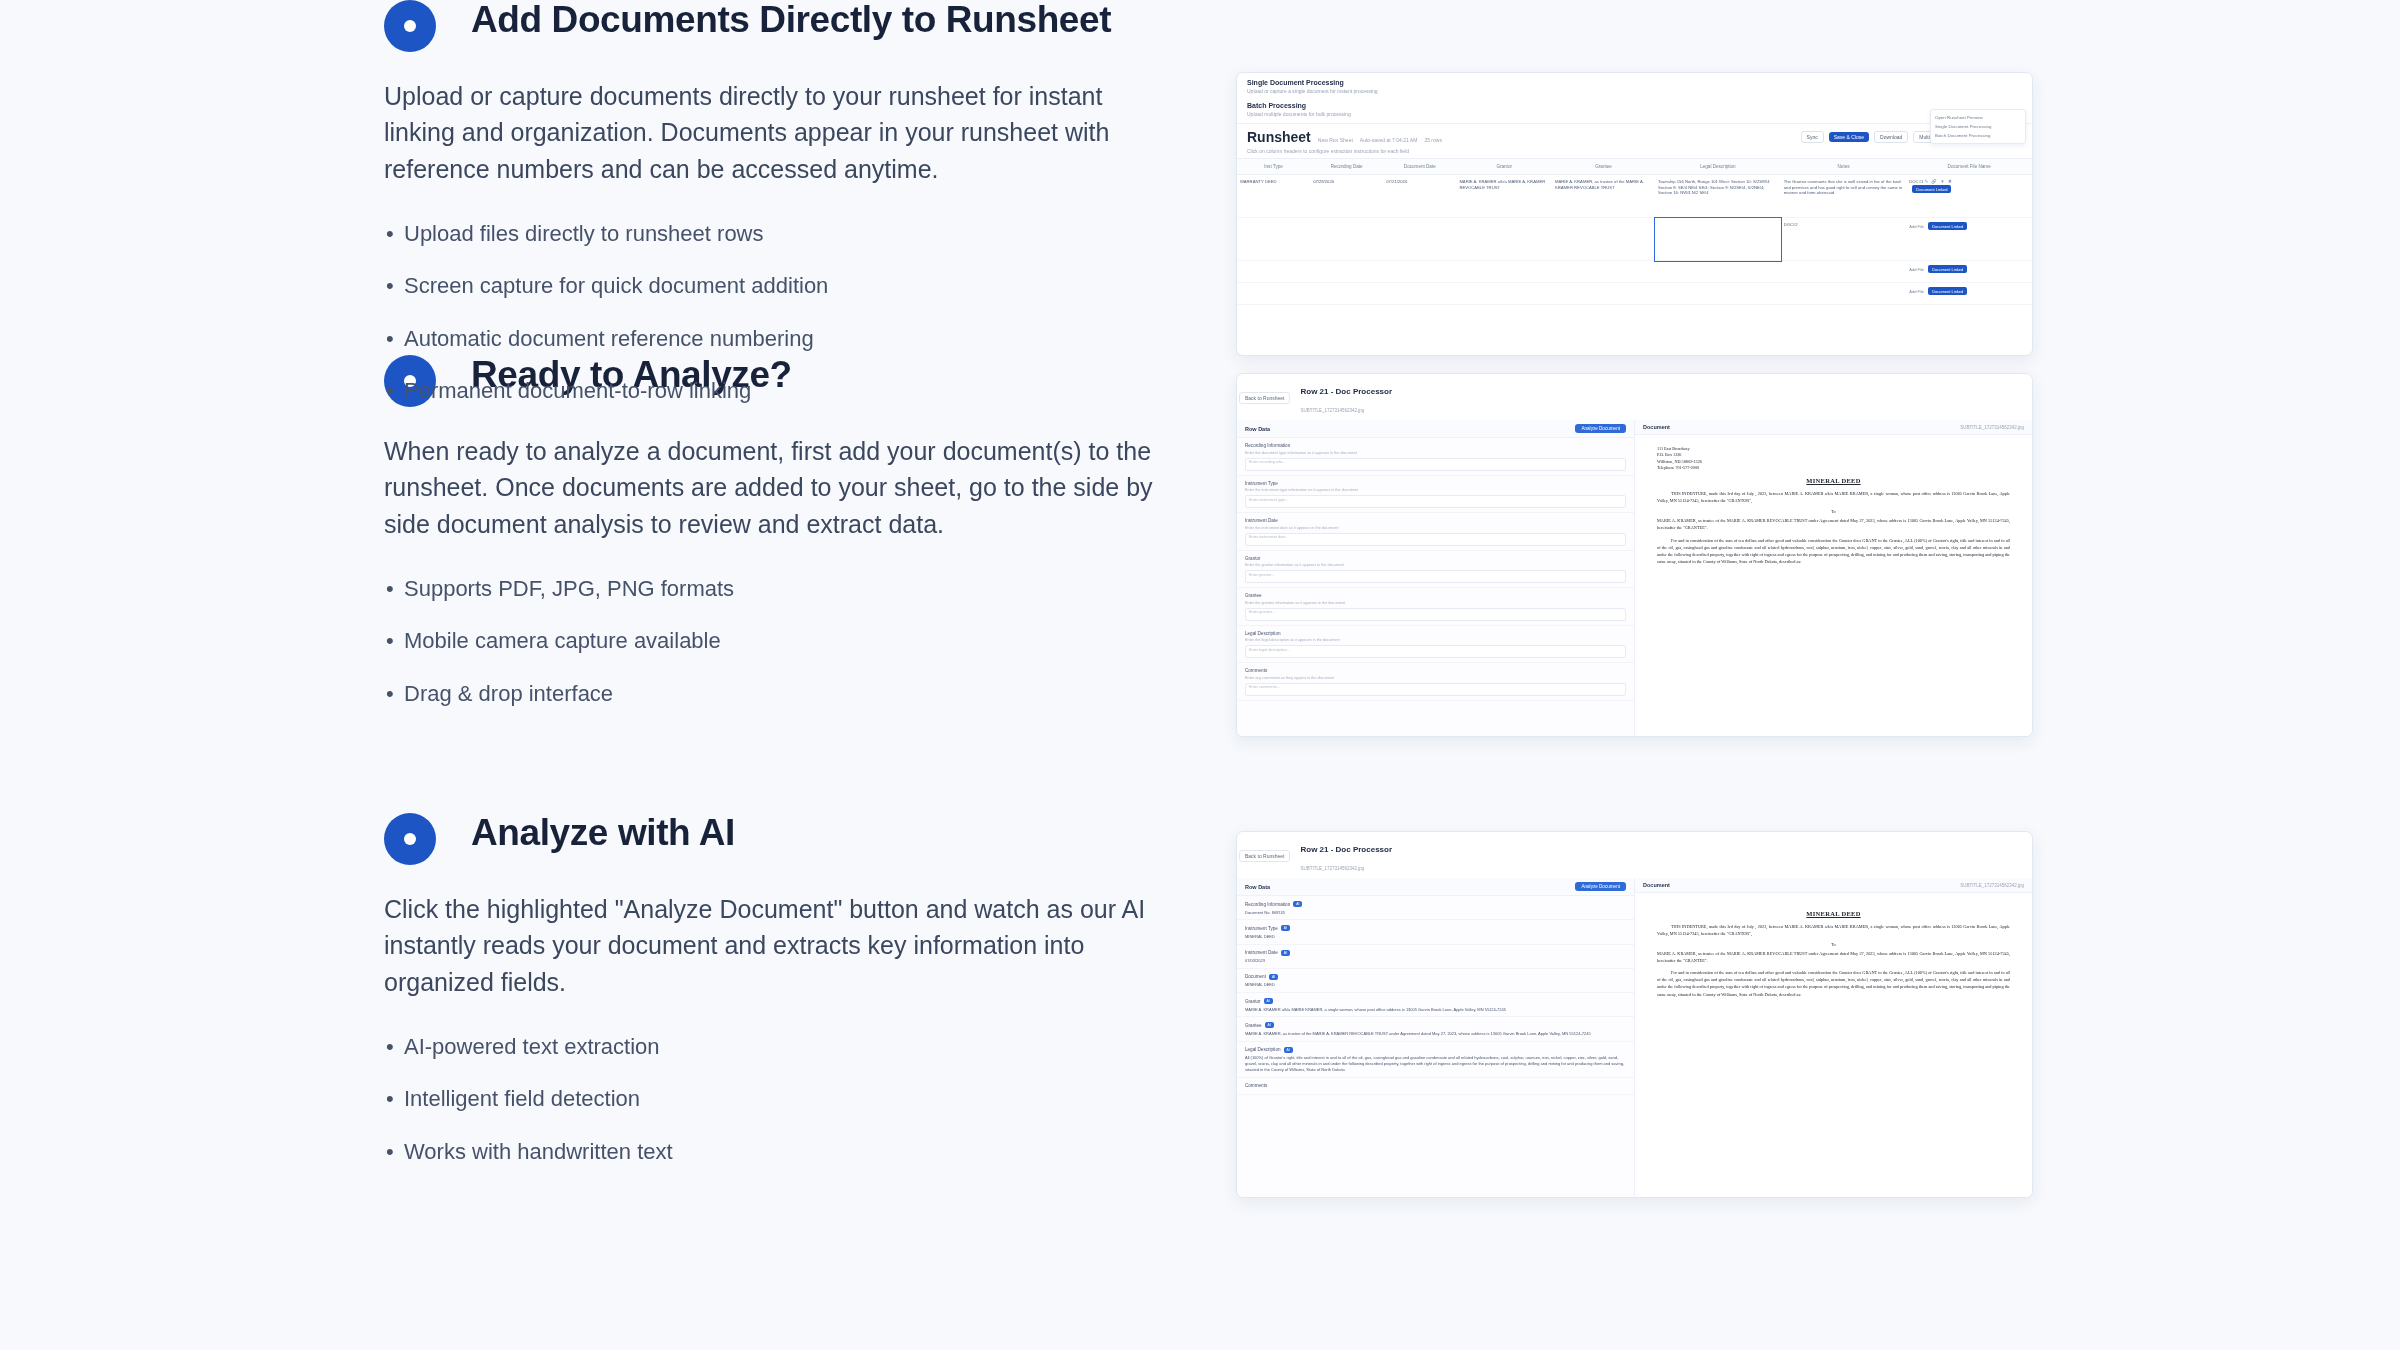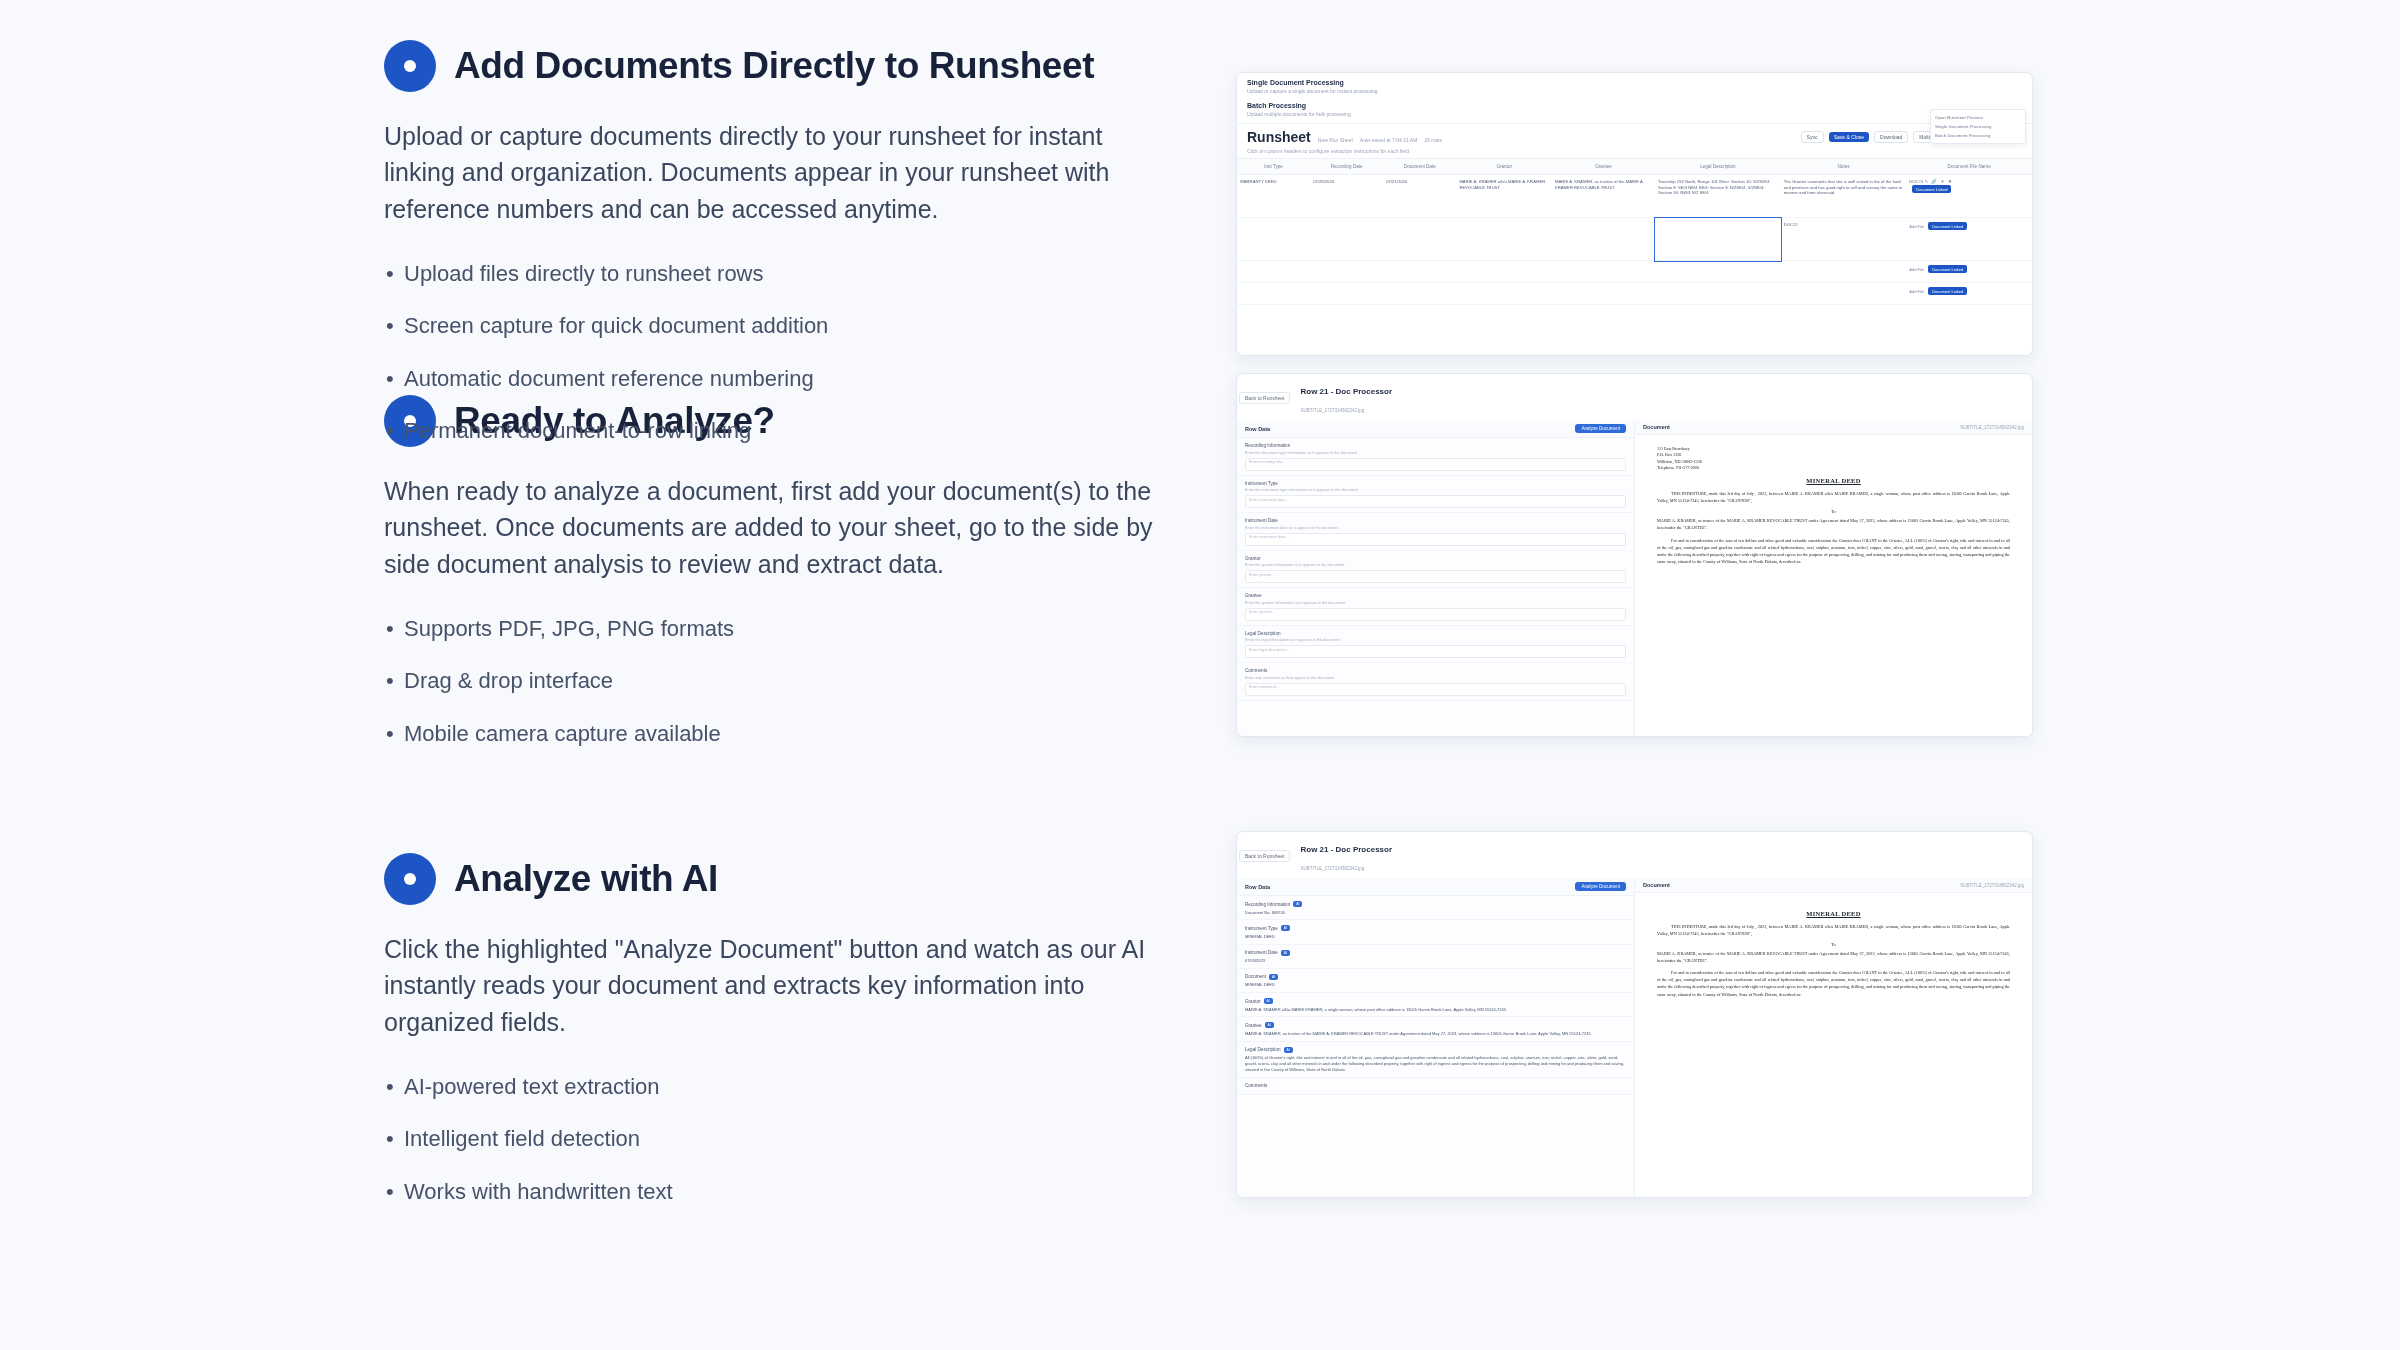--- a/index.html
+++ b/index.html
@@ -29,24 +29,22 @@
     width: 800px;
     flex: 0 0 800px;
   }
   .sec-right {
     flex: 1;
     padding-left: 52px;
     padding-top: 72px;
   }
   .head-row {
     display: flex;
-    align-items: center;
-    gap: 18px;
+    gap: 35px;
     margin-bottom: 26px;
-    margin-top: 40px;
   }
   .bullet-badge {
     width: 52px;
     height: 52px;
     border-radius: 50%;
     background: #1d56c4;
     display: flex;
     align-items: center;
     justify-content: center;
     flex: 0 0 52px;
@@ -376,22 +374,22 @@
     <div class="sec-left">
       <div class="head-row">
         <span class="bullet-badge">
             <span class="dot"></span>
           </span>
         <h2 class="sec-title">Ready to Analyze?</h2>
       </div>
       <p class="sec-body">When ready to analyze a document, first add your document(s) to the runsheet. Once documents are added to your sheet, go to the side by side document analysis to review and extract data.</p>
       <ul class="sec-list">
         <li>Supports PDF, JPG, PNG formats</li>
+        <li>Mobile camera capture available</li>
         <li>Drag &amp; drop interface</li>
-        <li>Mobile camera capture available</li>
       </ul>
     </div>
     <div class="sec-right" style="padding-top:18px">
       <div class="shot shot-2">
         <div class="s2-top">
           <span class="s2-back">Back to Runsheet</span>
           <span>
             <span class="s2-h">Row 21 - Doc Processor</span><br>
             <span class="s2-hsub">SUBTITLE_1727314562342.jpg</span>
           </span>

